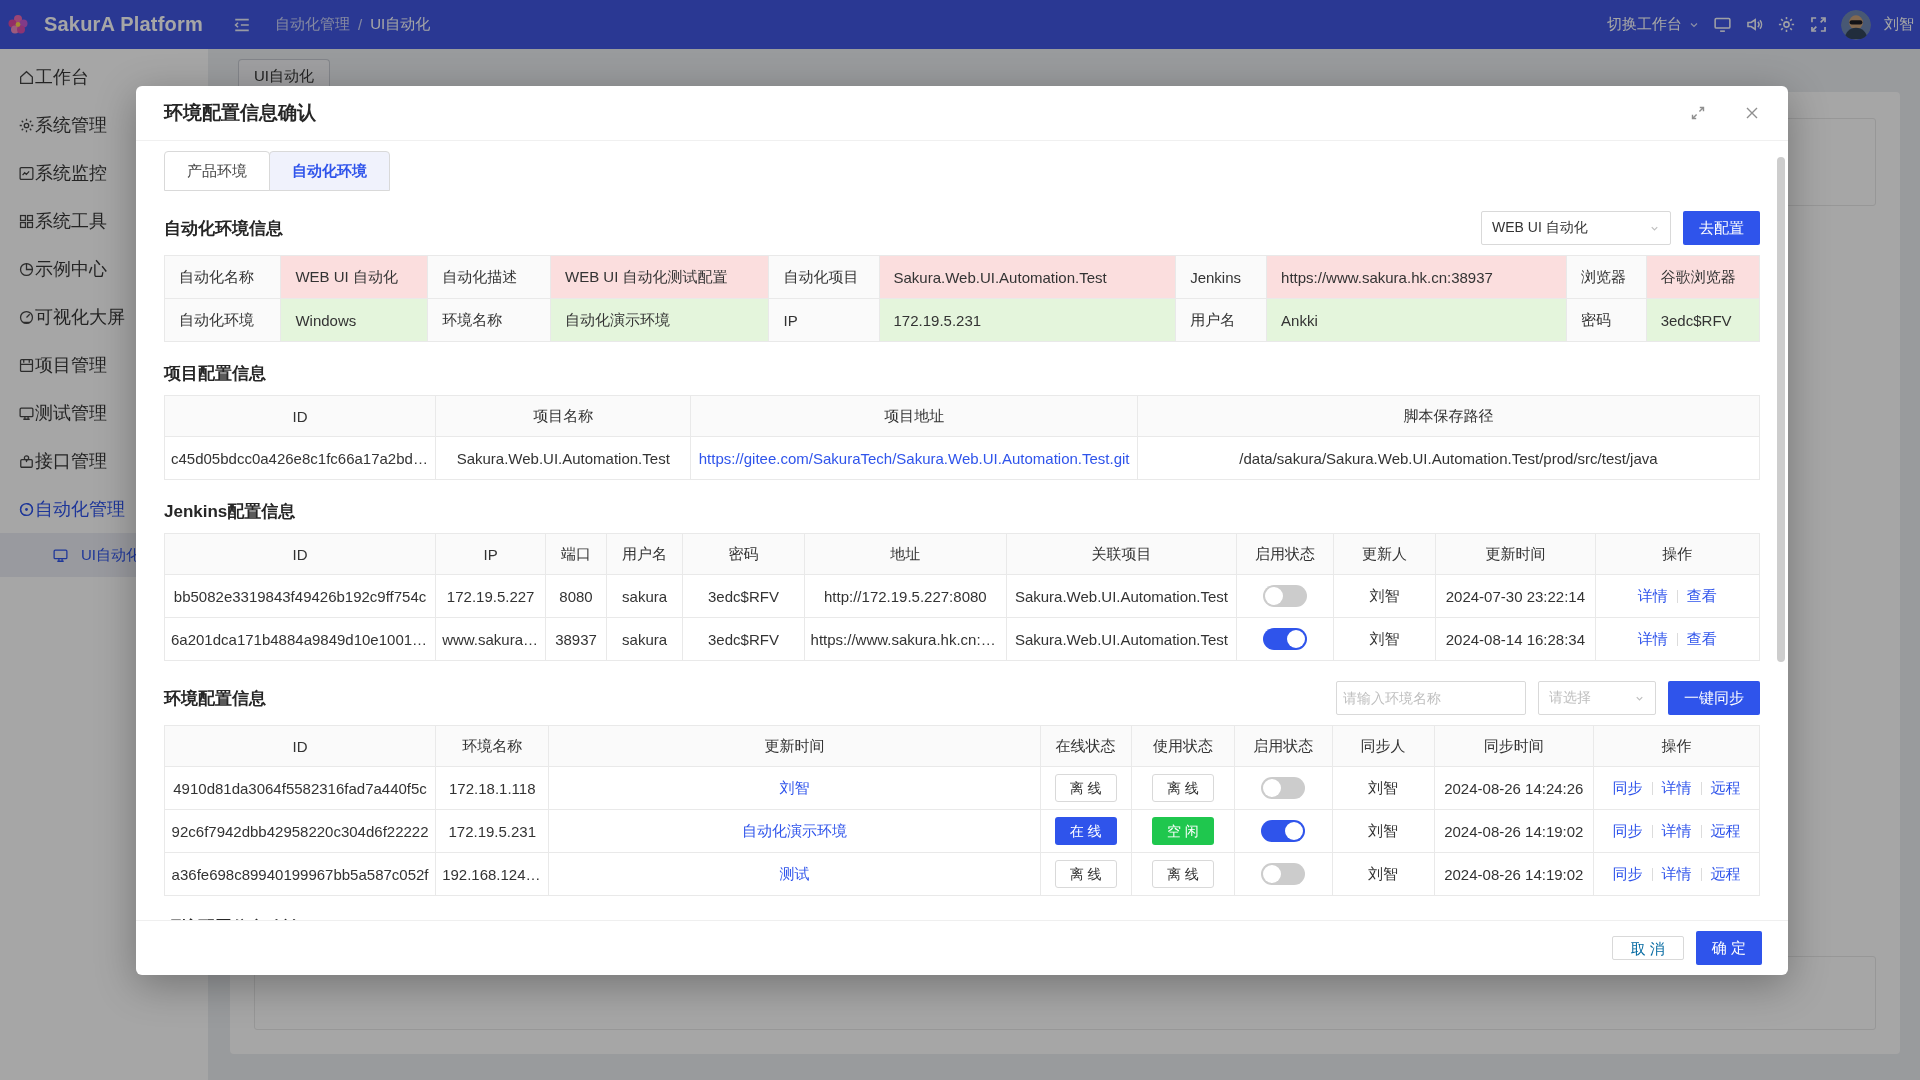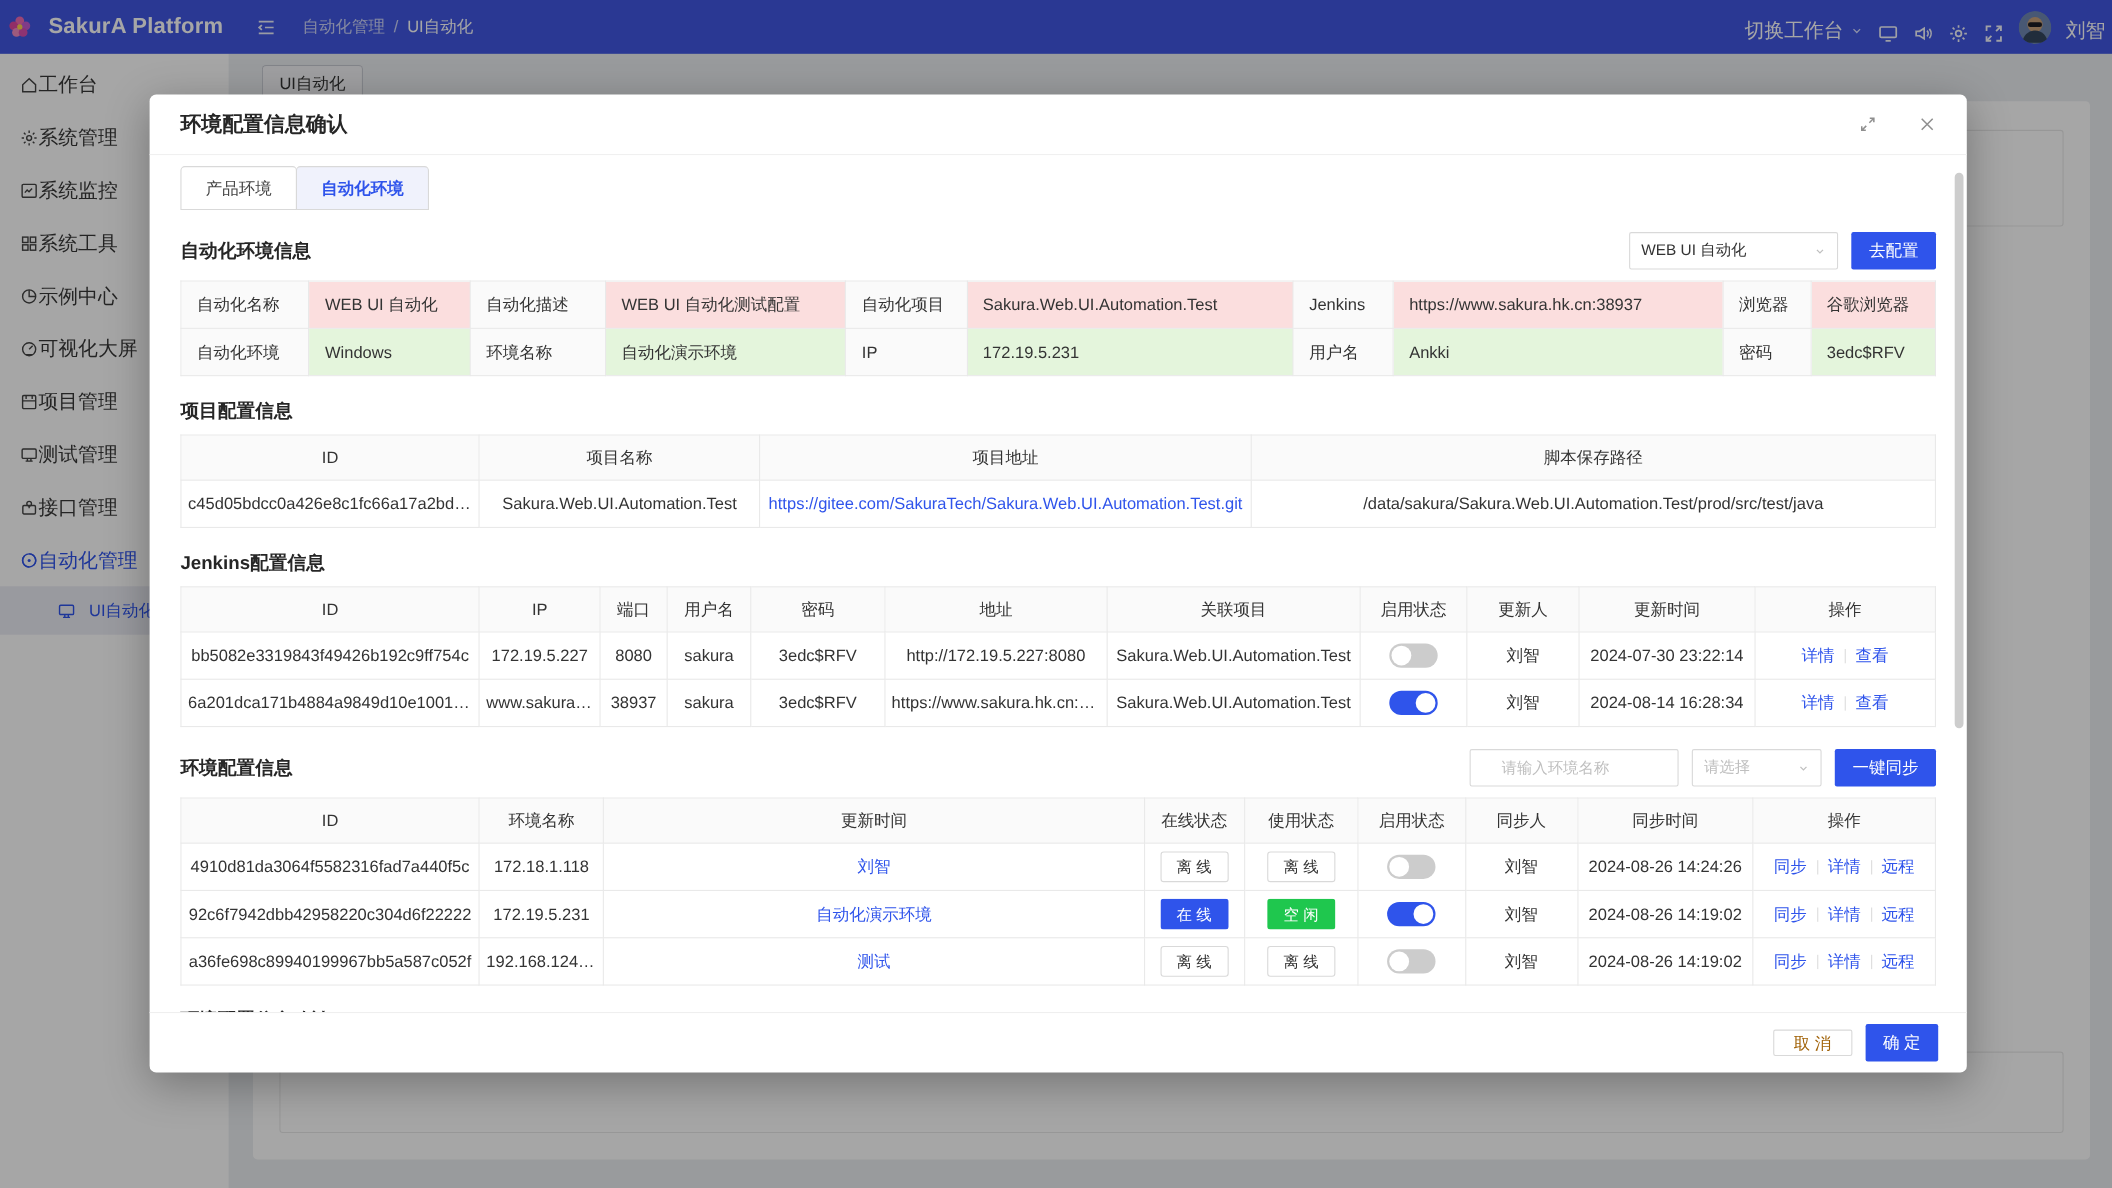--- a/index.html
+++ b/index.html
@@ -8,21 +8,21 @@
 
   
   .navbar{position:absolute;top:0;left:0;right:0;height:49px;background:#4157e2;
     display:flex;align-items:center;padding:0 6px;box-sizing:border-box;color:#fff;z-index:1}
   .nav-left{display:flex;align-items:center;gap:14px}
   .brand{font-size:20px;font-weight:700;letter-spacing:.2px}
   .fold{margin-left:16px;cursor:pointer;opacity:.9}
   .crumb{font-size:15px;margin-left:10px;display:flex;gap:8px;align-items:center}
   .crumb .parent{color:rgba(255,255,255,.72);cursor:pointer}
   .crumb .sep{color:rgba(255,255,255,.72)}
-  .nav-right{margin-left:auto;display:flex;align-items:flex-end;gap:13px;font-size:18px}
+  .nav-right{margin-left:auto;display:flex;align-items:center;gap:13px;font-size:15px}
   .ws{display:flex;align-items:center;gap:6px;cursor:pointer}
   .icon-btn{cursor:pointer;opacity:.95}
   .avatar{width:30px;height:30px;border-radius:50%;overflow:hidden;flex:0 0 auto}
 
   
   .sidebar{position:absolute;top:49px;left:0;bottom:0;width:208px;background:#fff;z-index:1;
     padding-top:4px;box-sizing:border-box}
   .side-item{height:48px;display:flex;align-items:center;gap:0;padding-left:18px;
     font-size:18px;color:#383838;cursor:pointer}
   .side-item.blue{color:#2f54eb}
@@ -61,26 +61,26 @@
 
   .sec-row{display:flex;align-items:center;margin-top:20px}
   .sec-title{font-size:17px;font-weight:600;color:#262626}
   .sec-controls{margin-left:auto;display:flex;align-items:center;gap:12px}
 
   .select{height:34px;border:1px solid #d9d9d9;border-radius:2px;display:flex;align-items:center;
     justify-content:space-between;padding:0 10px;font-size:14px;color:#333;background:#fff;
     box-sizing:border-box;cursor:pointer}
   .select.w190{width:190px}.select.w120{width:118px}
   .select .ph{color:#bfbfbf}
-  .text-input{width:190px;height:34px;border:1px solid #d9d9d9;border-radius:2px;padding:0 28px;
+  .text-input{width:190px;height:34px;border:1px solid #d9d9d9;border-radius:2px;padding:0 6px;
     font-size:14px;color:#333;box-sizing:border-box;outline:none}
   .text-input::placeholder{color:#bfbfbf}
   .btn-primary{height:34px;padding:0 16px;background:#2f54eb;color:#fff;border:none;border-radius:2px;
     font-size:15px;cursor:pointer;font-family:inherit}
-  .btn-outline{height:24px;padding:3px 18px;background:#fff;color:#a16207;border:1px solid #d9d9d9;border-radius:2px;
+  .btn-outline{height:24px;padding:3px 18px;background:#fff;color:#0369a1;border:1px solid #d9d9d9;border-radius:2px;
     font-size:15px;cursor:pointer;font-family:inherit}
 
   table{width:100%;border-collapse:collapse;margin-top:10px;table-layout:fixed}
   th,td{border:1px solid #e9e9e9;font-size:15px;color:#333;text-align:center;
     overflow:hidden;white-space:nowrap;text-overflow:ellipsis;padding:0 6px}
   th{background:#fafafa;height:40px;font-weight:400}
   td{height:42px}
   .kv td{text-align:left;padding:0 14px}
   .kv .lbl{background:#fafafa}
   .kv tr.pink .val{background:#fbdede}

